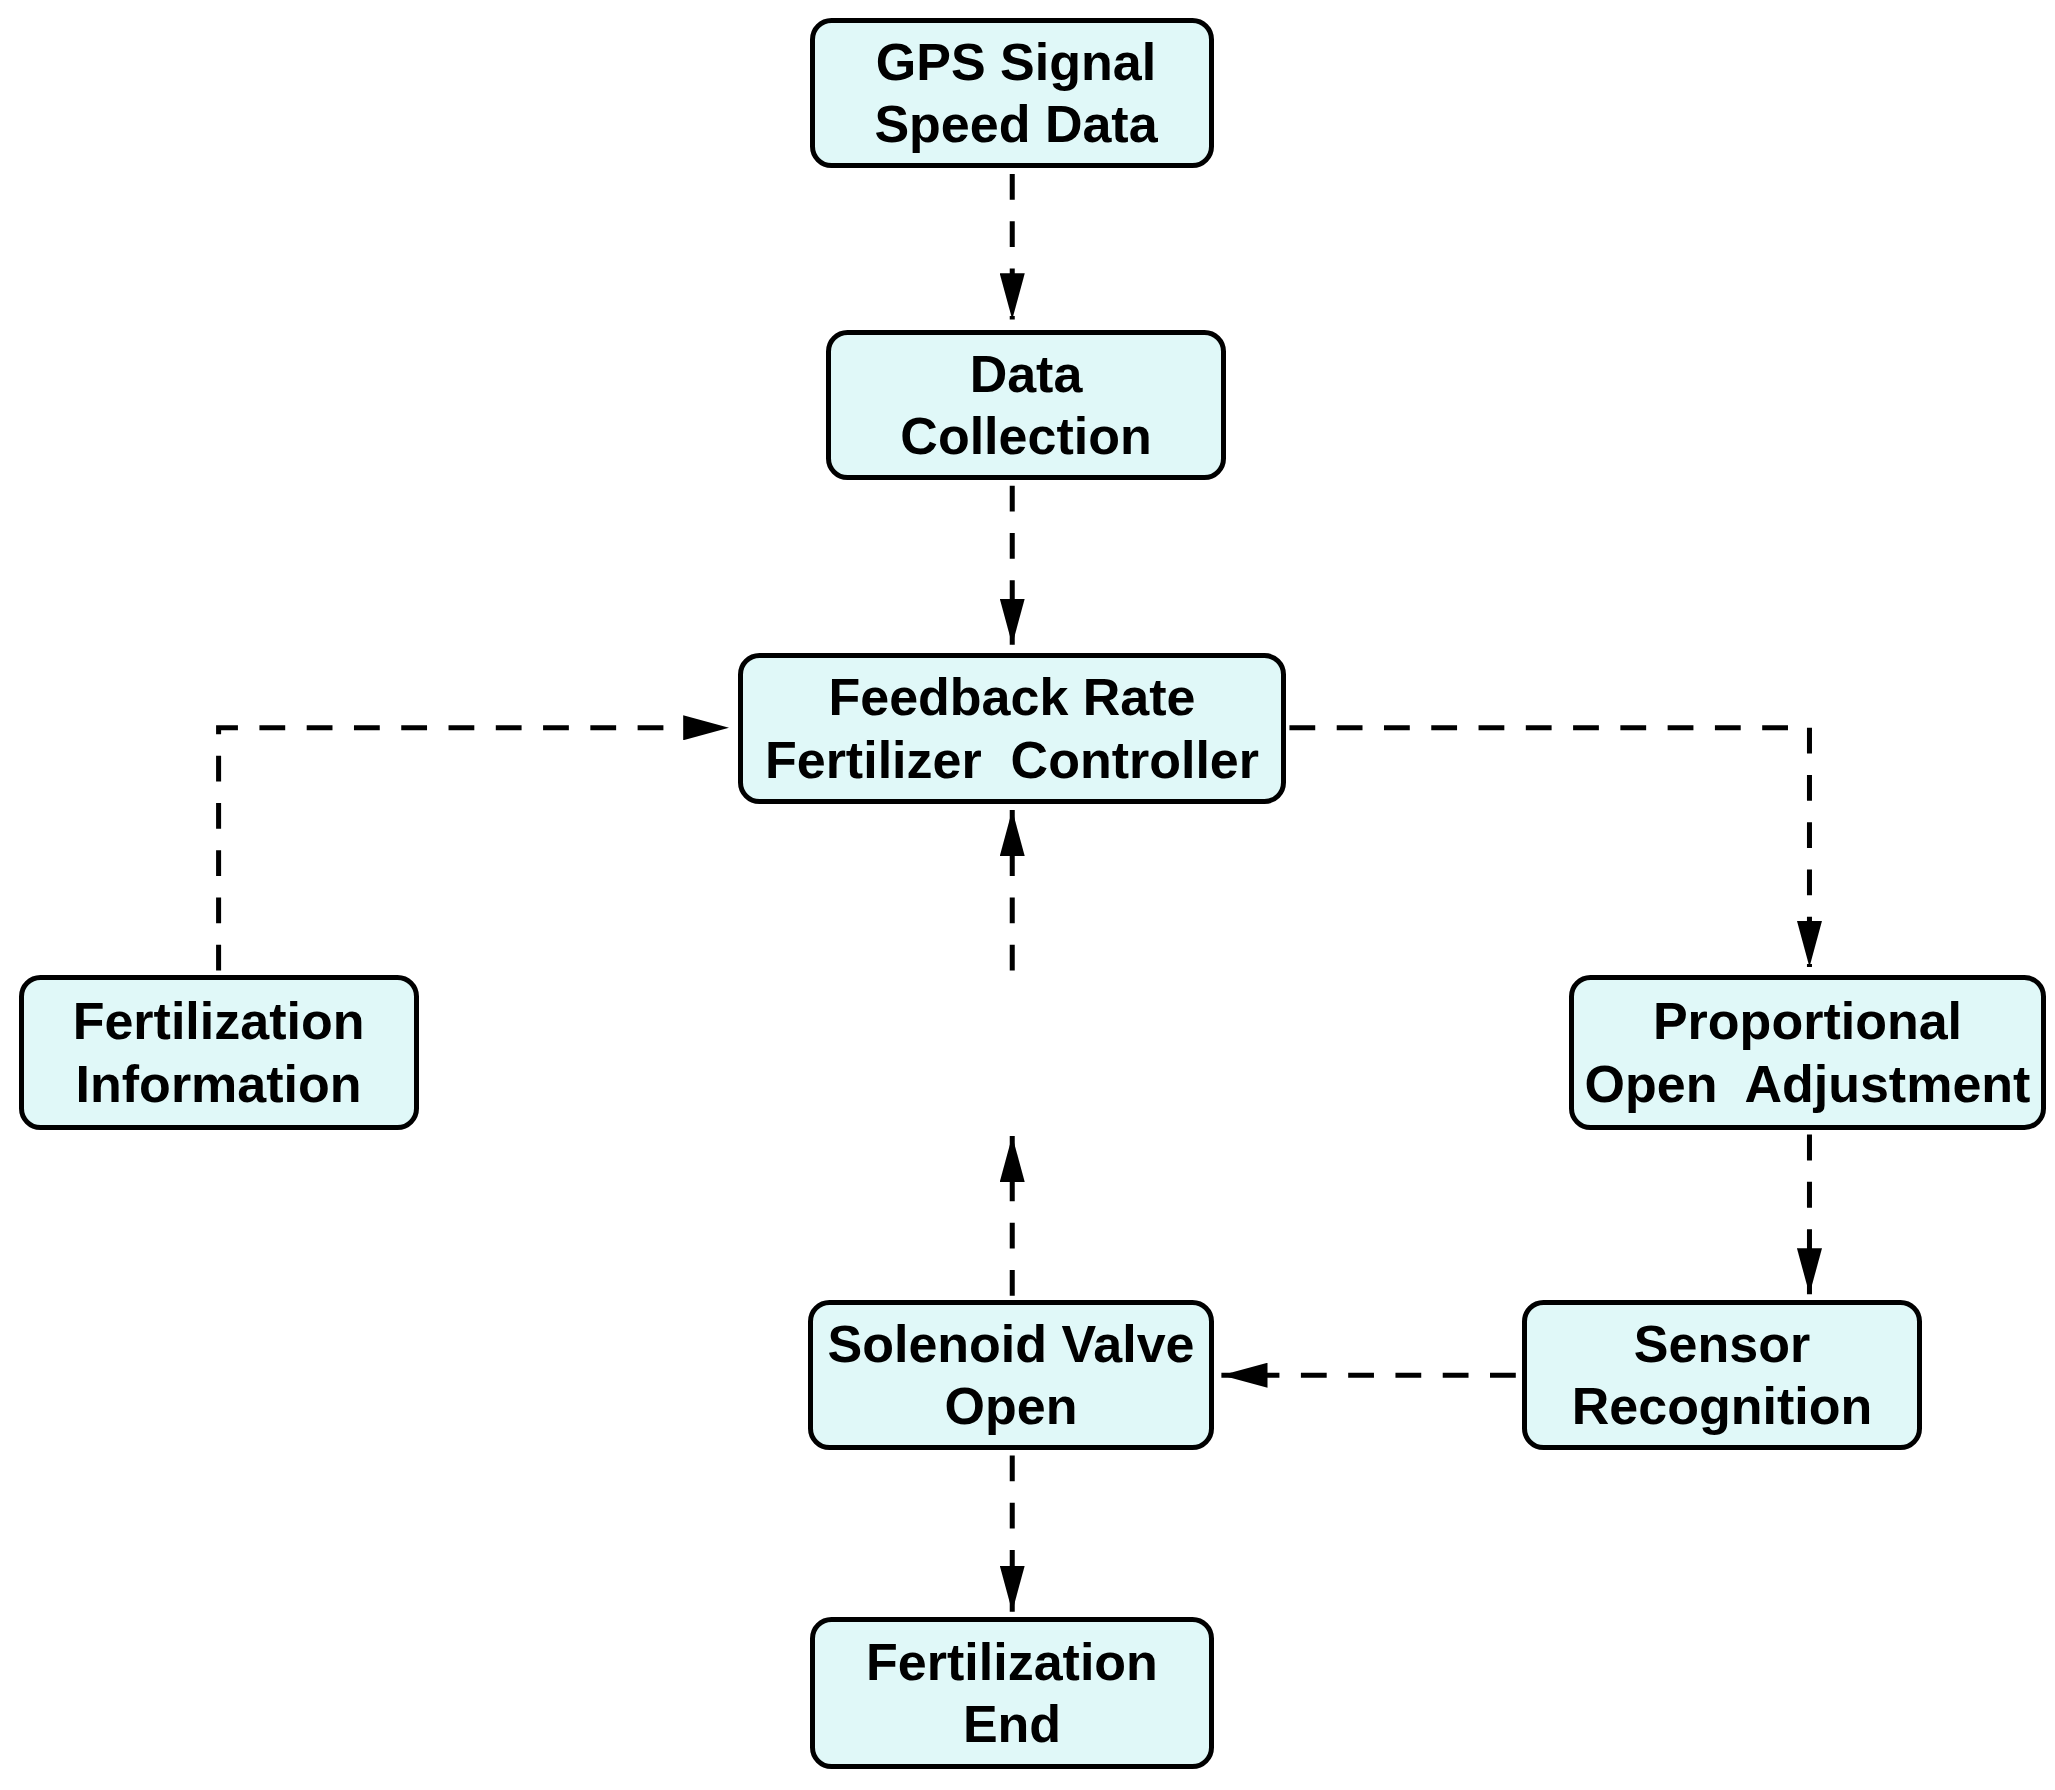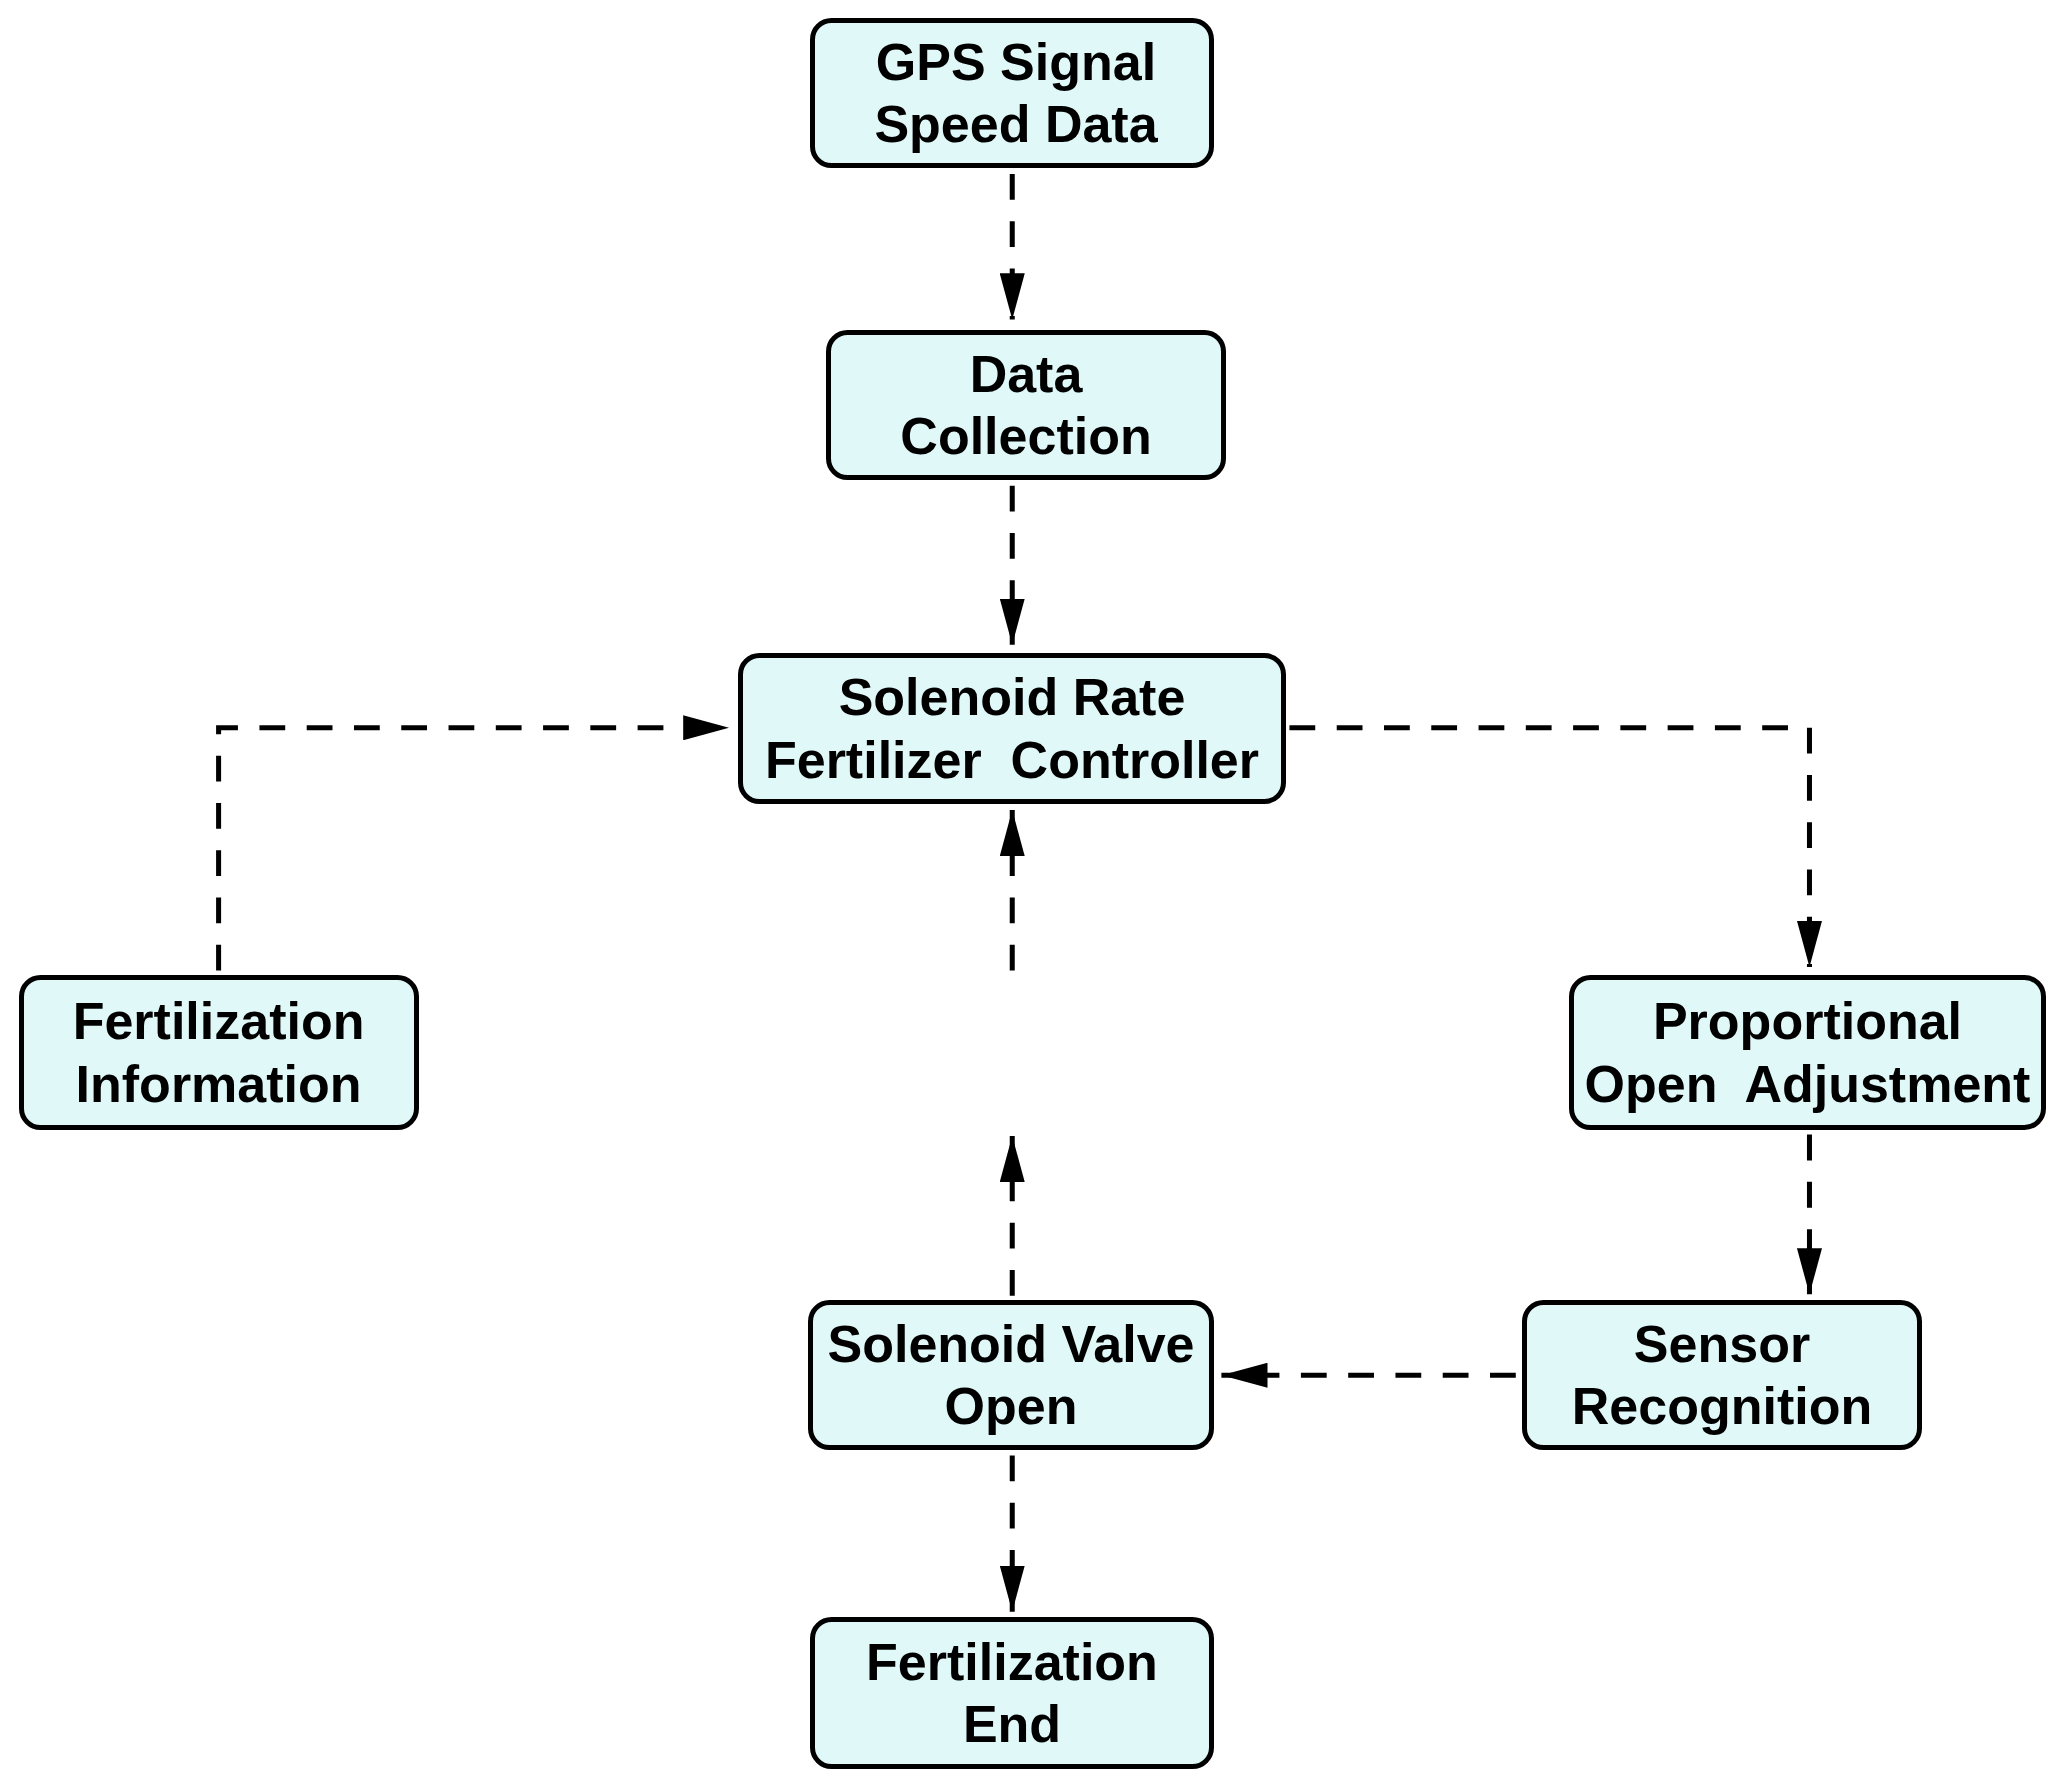--- a/index.html
+++ b/index.html
@@ -69,21 +69,21 @@
     <span class="node-label">GPS Signal
 Speed Data</span>
   </div>
 
   <div class="node" style="left:810px; top:330px; width:400px; height:150px;margin-left:16px;">
     <span class="node-label">Data
 Collection</span>
   </div>
 
   <div class="node" style="left:738px; top:653px; width:548px; height:151px;">
-    <span class="node-label">Solenoid Rate
+    <span class="node-label">Feedback Rate
 Fertilizer  Controller</span>
   </div>
 
   <div class="node" style="left:18.6px; top:975px; width:400px; height:155px;">
     <span class="node-label">Fertilization
 Information</span>
   </div>
 
 
   <div class="node" style="left:1569px; top:975px; width:477px; height:155px;">

